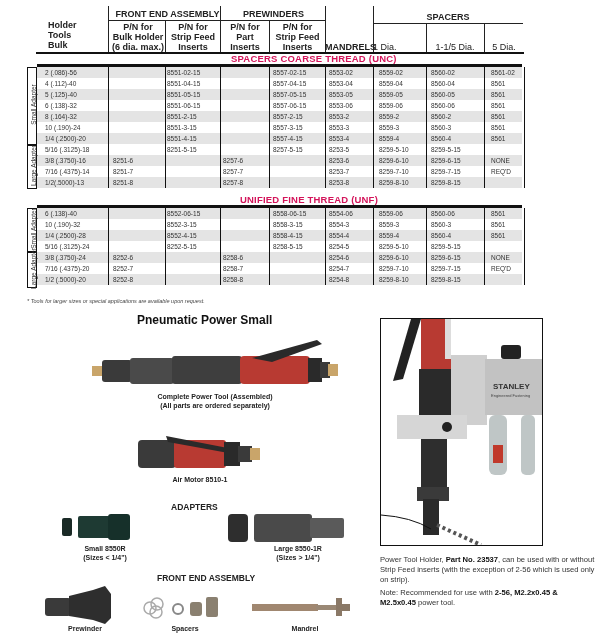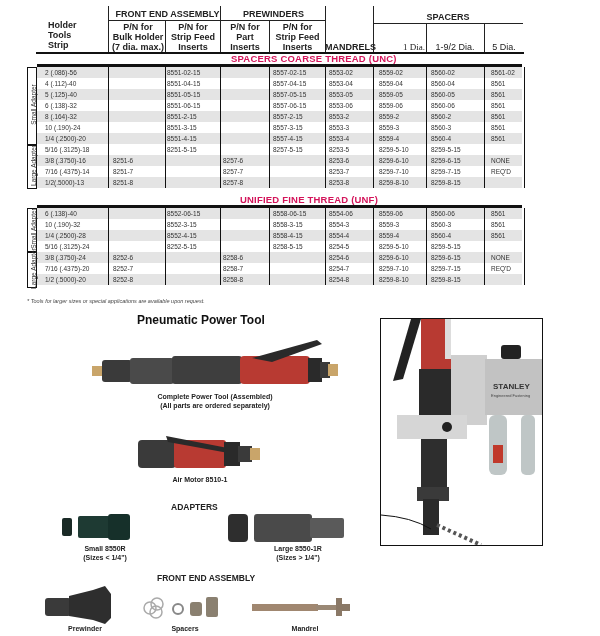--- a/index.html
+++ b/index.html
@@ -37,30 +37,30 @@
   .desc p { margin-bottom: 3px; }
   .desc b { color: #111; }
 </style>
 </head>
 <body>
 
 <div class="hdr">
   <div class="cell" style="left:48px; top:20px;">
     <div>Holder</div>
     <div>Tools</div>
-    <div>Strip</div>
+    <div>Bulk</div>
   </div>
 
   <div class="vline" style="left:108px; top:6px; height:46px;"></div>
   <div class="cell" style="left:115px; top:9px; width:105px; text-align:center;">FRONT END ASSEMBLY</div>
   <div class="hline" style="left:108px; top:20px; width:112px;"></div>
   <div class="cell" style="left:110px; top:22px; width:56px; text-align:center;">
     <div>P/N for</div>
     <div>Bulk Holder</div>
-    <div>(7 dia. max.)</div>
+    <div>(6 dia. max.)</div>
   </div>
   <div class="vline" style="left:165px; top:20px; height:32px;"></div>
   <div class="cell" style="left:166px; top:22px; width:54px; text-align:center;">
     <div>P/N for</div>
     <div>Strip Feed</div>
     <div>Inserts</div>
   </div>
   <div class="vline" style="left:220px; top:6px; height:46px;"></div>
   <div class="cell" style="left:221px; top:9px; width:105px; text-align:center;">PREWINDERS</div>
   <div class="hline" style="left:220px; top:20px; width:105px;"></div>
@@ -73,23 +73,23 @@
   <div class="cell" style="left:270px; top:22px; width:55px; text-align:center;">
     <div>P/N for</div>
     <div>Strip Feed</div>
     <div>Inserts</div>
   </div>
   <div class="vline" style="left:325px; top:6px; height:46px;"></div>
   <div class="cell" style="left:325px; top:42px; width:48px; text-align:center;">MANDRELS</div>
   <div class="vline" style="left:373px; top:6px; height:46px;"></div>
   <div class="cell" style="left:373px; top:12px; width:150px; text-align:center;">SPACERS</div>
   <div class="hline" style="left:373px; top:23px; width:150px;"></div>
-  <div class="cell" style="left:373px; top:42px; width:52px; text-align:right; font-weight:normal;font-family:Liberation Serif, serif;">1 Dia.</div>
+  <div class="cell" style="left:373px; top:42px; width:52px; text-align:left; font-weight:normal;">1 Dia.</div>
   <div class="vline" style="left:426px; top:23px; height:29px;"></div>
-  <div class="cell" style="left:426px; top:42px; width:58px; text-align:center; font-weight:normal;">1-9/2 Dia.</div>
+  <div class="cell" style="left:426px; top:42px; width:58px; text-align:center; font-weight:normal;">1-1/5 Dia.</div>
   <div class="vline" style="left:484px; top:23px; height:29px;"></div>
   <div class="cell" style="left:484px; top:42px; width:40px; text-align:center; font-weight:normal;">5 Dia.</div>
 
   <div class="hline" style="left:36px; top:52px; width:488px; height:2px; background:#111;"></div>
 </div>
 
 <div class="section-title" style="left:231px; top:53px;">SPACERS COARSE THREAD (UNC)</div>
 <div class="grid" id="unc-grid" style="top:64px;">
     <div class="topbar"></div>
     <div class="row shade" style="margin-left: 10px;">
@@ -322,21 +322,21 @@
   </div>
 <div class="side-label" style="left:27px; top:208px; width:10px; height:44px;">
   <span style="left:-20px; top:16px; width:50px; text-align:center;">Small Adapter</span>
 </div>
 <div class="side-label" style="left:27px; top:252px; width:10px; height:36px;">
   <span style="left:-20px; top:12px; width:50px; text-align:center;">Large Adapter</span>
 </div>
 
 <div class="footnote">* Tools for larger sizes or special applications are available upon request.</div>
 
-<div class="tools-title">Pneumatic Power Tool</div>
+<div class="tools-title">Pneumatic Power Small</div>
 
 <svg class="tool" style="left:92px; top:336px;" width="250" height="56" viewBox="0 0 250 56">
   <rect x="0" y="30" width="12" height="10" fill="#c9a56a"></rect>
   <rect x="10" y="24" width="30" height="22" rx="3" fill="#3a3a3a"></rect>
   <rect x="38" y="22" width="44" height="26" rx="3" fill="#4a4a4a"></rect>
   <rect x="80" y="20" width="70" height="28" rx="3" fill="#3e3e3e"></rect>
   <rect x="148" y="20" width="70" height="28" rx="4" fill="#b83a32"></rect>
   <path d="M160 22 L225 4 L230 8 L180 26 Z" fill="#2a2a2a"></path>
   <rect x="216" y="22" width="14" height="24" fill="#2a2a2a"></rect>
   <rect x="228" y="26" width="10" height="16" fill="#3a3a3a"></rect>
@@ -423,13 +423,15 @@
     <rect x="140" y="96" width="14" height="60" rx="5" fill="#bfc6c6"></rect>
     <rect x="40" y="120" width="26" height="50" fill="#2e2e2e"></rect>
     <rect x="36" y="168" width="32" height="14" fill="#3a3a3a"></rect>
     <rect x="42" y="180" width="16" height="36" fill="#2a2a2a"></rect>
     <path d="M0 196 Q30 198 50 210" stroke="#111" stroke-width="1" fill="none"></path>
     <path d="M56 206 L100 226" stroke="#555" stroke-width="4" stroke-dasharray="3 3" fill="none"></path>
   </svg>
 </div>
 
 <div class="desc">
+  <p><span>Power Tool Holder, </span><b>Part No. 23537</b><span>, can be used with or without Strip Feed inserts (with the exception of 2-56 which is used only on strip).</span></p>
+  <p><span>Note: Recommended for use with </span><b>2-56, M2.2x0.45 &amp; M2.5x0.45</b><span> power tool.</span></p>
 </div>
 
 </body></html>

